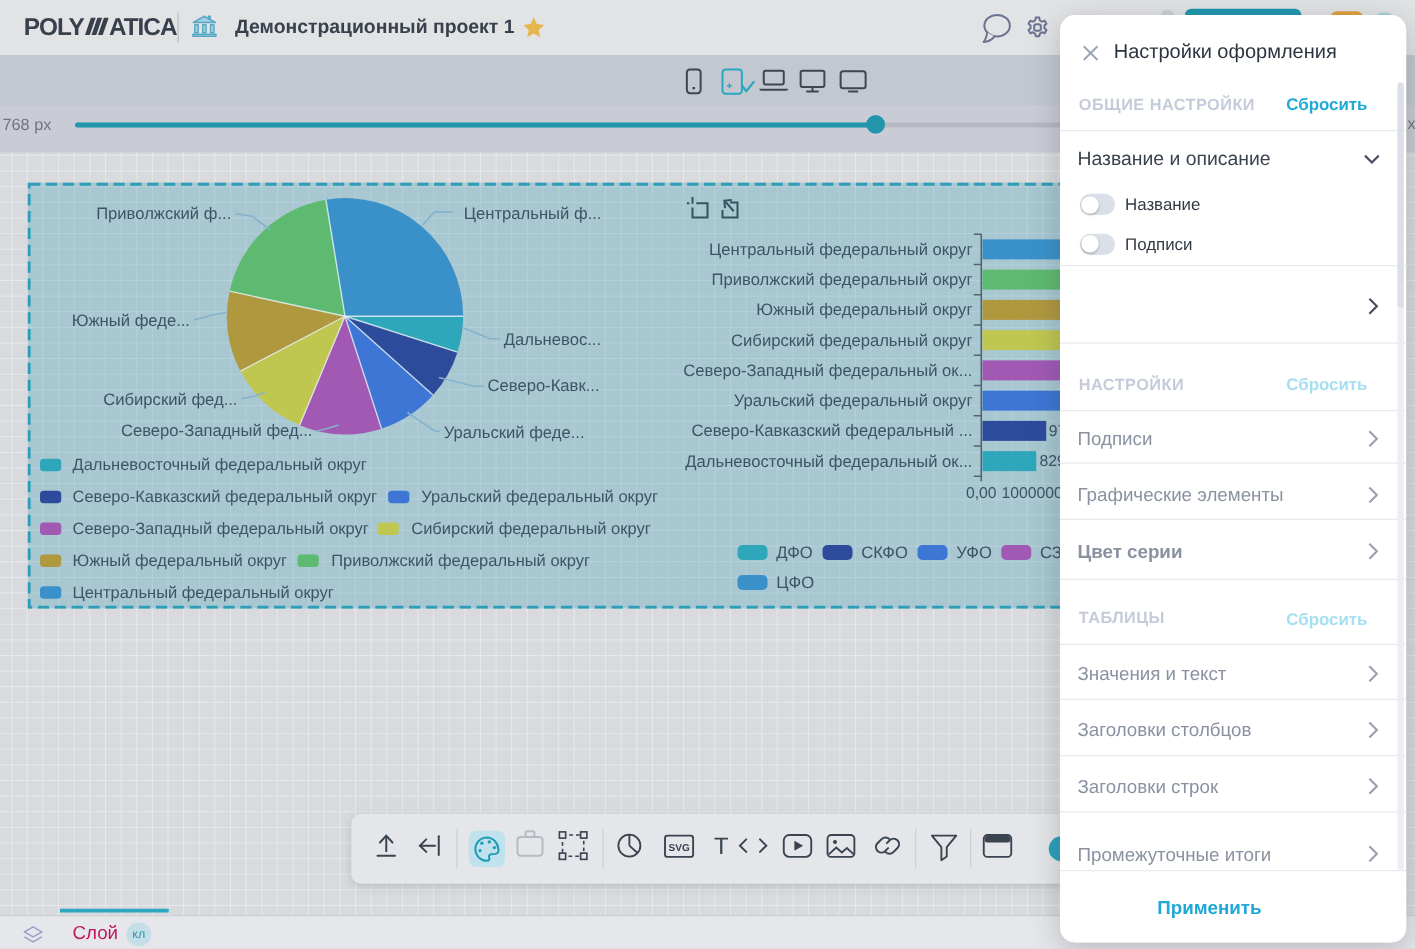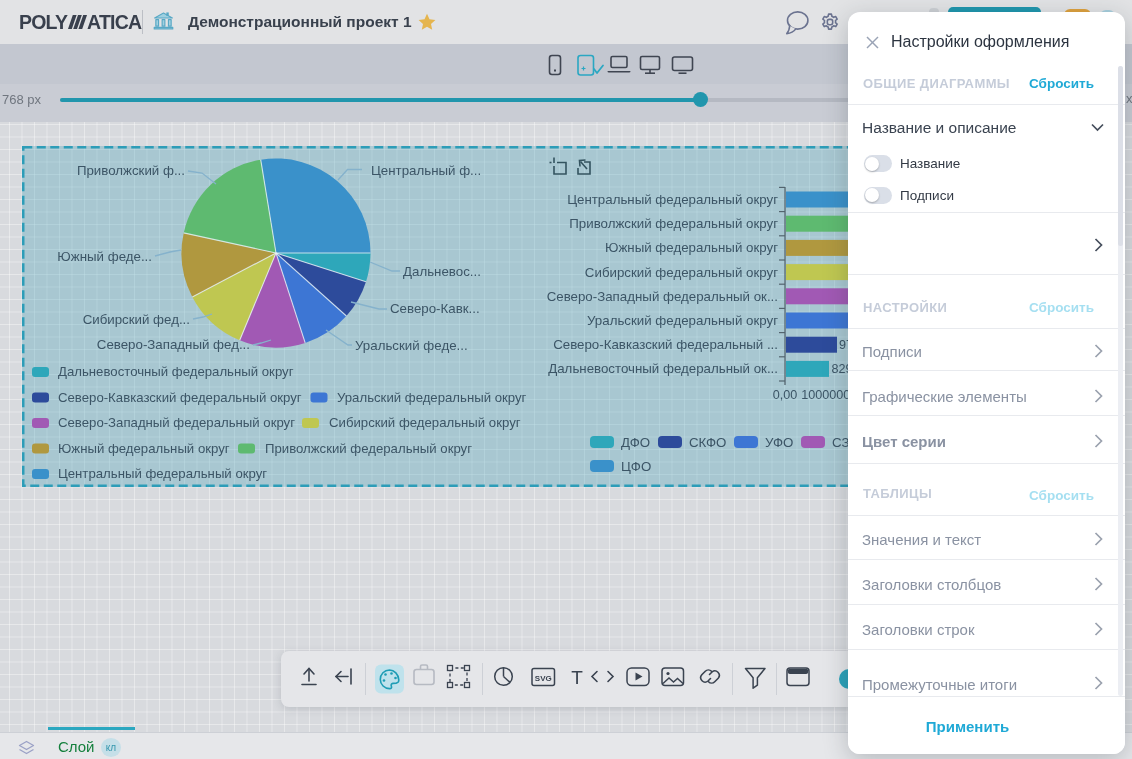--- a/index.html
+++ b/index.html
@@ -204,21 +204,21 @@
 
 <div class="abs" id="sliderrow" style="left:0;top:84px;width:1132px;height:38px;background:#c9ccd4;"></div>
 <div class="abs" style="left:2px;top:92px;font-size:13px;color:#70767f;">768 px</div>
 <div class="abs" style="left:60px;top:97.5px;width:1065px;height:4px;background:#b5b9c2;border-radius:2px;"></div>
 <div class="abs" style="left:60px;top:97.5px;width:640px;height:4px;background:#2196ad;border-radius:2px;"></div>
 <div class="abs" style="left:693px;top:92px;width:15px;height:15px;border-radius:50%;background:#2196ad;"></div>
 <div class="abs" style="left:1126px;top:91px;font-size:13px;color:#70767f;">x</div>
 
 <div class="abs" id="bottombar" style="left:0;top:732px;width:1132px;height:27px;background:#e6e7ea;border-top:1px solid #cdd0d6;"></div>
 <div class="abs" style="left:48px;top:727px;width:87px;height:3px;background:#2ba7c0;"></div>
-<div class="abs" style="left:58px;top:738px;font-size:15px;color:#15803d;">Слой</div>
+<div class="abs" style="left:58px;top:738px;font-size:15px;color:#be185d;">Слой</div>
 <div class="abs" style="left:101px;top:738px;width:20px;height:19px;border-radius:50%;background:#c5dfe8;color:#3396ad;font-size:10px;text-align:center;line-height:19px;">кл</div>
 <svg class="abs" style="left:18px;top:740px;" width="17" height="17" viewBox="0 0 17 17">
   <g fill="none" stroke="#9ba1c6" stroke-width="1.3" stroke-linejoin="round">
     <path d="M8.5,1.5 L15.5,5.5 L8.5,9.5 L1.5,5.5 Z"></path>
     <path d="M1.5,9.5 L8.5,13.5 L15.5,9.5"></path>
   </g>
 </svg>
 
 <div class="abs" id="toolbar" style="left:281px;top:651px;width:600px;height:56px;background:#e5e6e9;border-radius:8px;box-shadow:0 2px 8px rgba(60,70,85,0.18);"></div>
 <svg class="abs" style="left:281px;top:651px;" width="600" height="56" viewBox="0 0 600 56" font-family="Liberation Sans, sans-serif">
@@ -307,21 +307,21 @@
 <div class="abs" id="panel" style="left:848px;top:11.5px;width:277px;height:742.5px;background:#ffffff;border-radius:12px;box-shadow:0 6px 24px rgba(40,50,60,0.25);overflow:hidden;">
 
   <svg class="abs" style="left:18px;top:24px;" width="13" height="13" viewBox="0 0 13 13">
       <g stroke="#9aa3b5" stroke-width="1.5">
         <line x1="1" y1="1" x2="12" y2="12"></line>
         <line x1="12" y1="1" x2="1" y2="12"></line>
       </g>
     </svg>
   <div class="abs" style="left:43px;top:21.5px;font-size:16px;color:#2c3440;">Настройки оформления</div>
 
-  <div class="abs" style="left:15px;top:64px;font-size:13px;font-weight:bold;color:#c5ccd9;letter-spacing:0.4px;">ОБЩИЕ ДИАГРАММЫ</div>
+  <div class="abs" style="left:15px;top:64px;font-size:13px;font-weight:bold;color:#c5ccd9;letter-spacing:0.4px;">ОБЩИЕ НАСТРОЙКИ</div>
   <div class="abs" style="right:31px;top:64px;font-size:13.5px;font-weight:bold;color:#1fa9d6;">Сбросить</div>
   <div class="abs" style="left:0;top:92.5px;width:277px;height:1px;background:#e8eaee;"></div>
   <div class="abs" style="left:14px;top:107px;font-size:15.5px;color:#3a4350;">Название и описание</div>
   <svg class="abs" style="left:243px;top:111px;" width="13" height="9" viewBox="0 0 13 9">
       <polyline points="1,1.5 6.5,7 12,1.5" fill="none" stroke="#454e5c" stroke-width="1.7"></polyline>
     </svg>
 
   <div class="abs" style="left:15.5px;top:143.5px;width:28px;height:17px;border-radius:9px;background:#dadfe8;"></div>
   <div class="abs" style="left:17px;top:145px;width:14px;height:14px;border-radius:50%;background:#ffffff;box-shadow:0 1px 2px rgba(0,0,0,0.25);"></div>
   <div class="abs" style="left:52px;top:144.5px;font-size:13.5px;color:#333a45;">Название</div>

